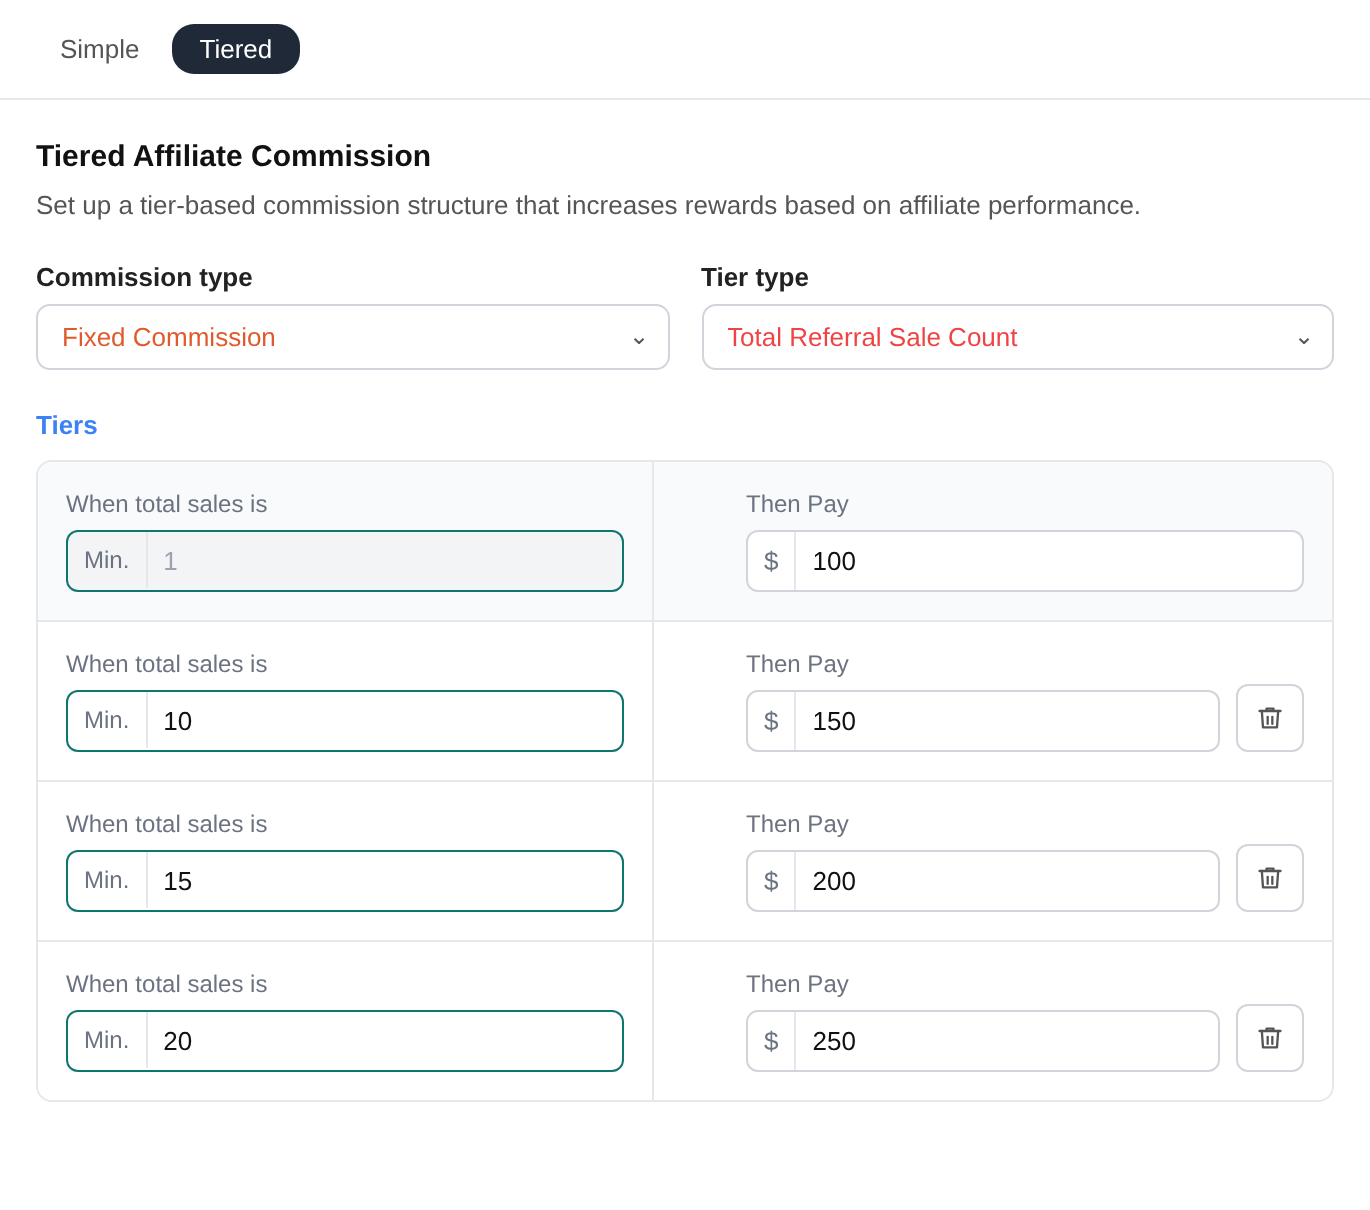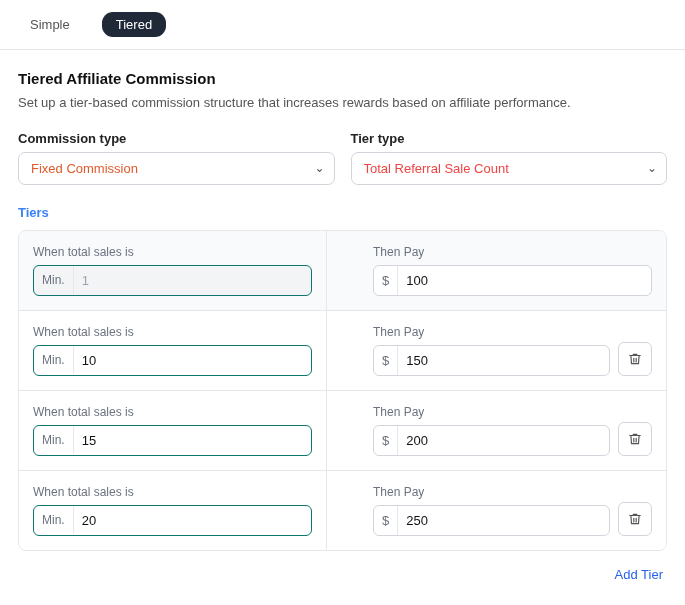--- a/index.html
+++ b/index.html
@@ -9,21 +9,21 @@
       color: #111;
       background: #fff;
       width: 685px;
       min-height: 605px;
     }
 
     
     .tab-bar {
       display: flex;
       align-items: center;
-      gap: 18px;
+      gap: 2px;
       padding: 12px 16px 12px 16px;
       border-bottom: 1px solid #e5e7eb;
     }
     .tab {
       padding: 5px 14px;
       border-radius: 6px;
       font-size: 13px;
       cursor: pointer;
       border: none;
       background: transparent;
@@ -388,17 +388,14 @@
               <path d="M10 11v6"></path>
               <path d="M14 11v6"></path>
               <path d="M9 6V4h6v2"></path>
           </svg>
         </button>
       </div>
     </div>
 
   </div>
 
-  <div class="add-tier-row">
-    <button class="add-tier-btn">Add Tier</button>
-  </div>
 
 </div>
 
 </body></html>

